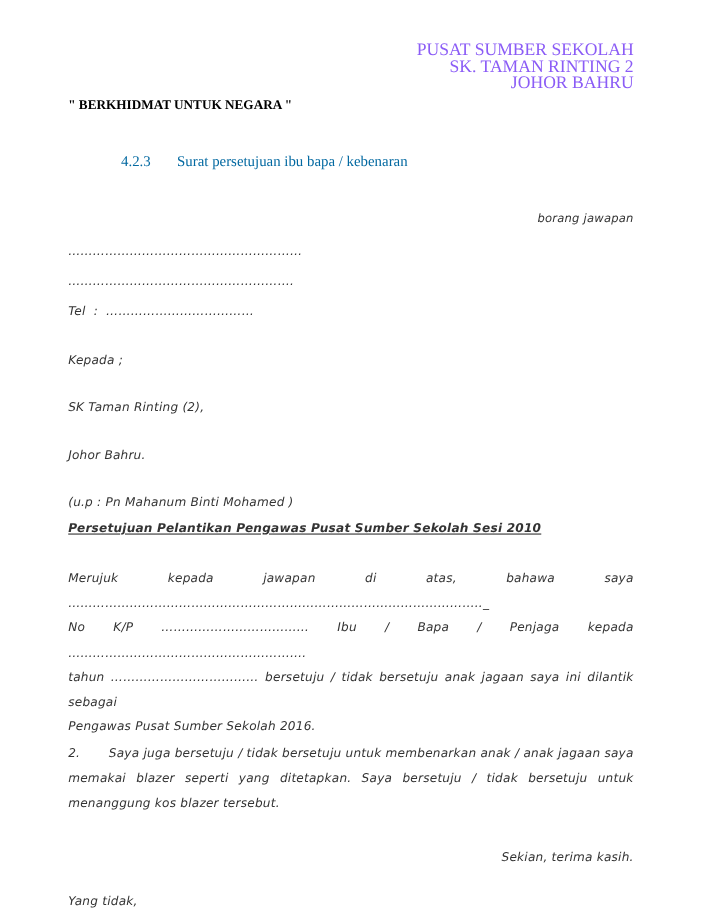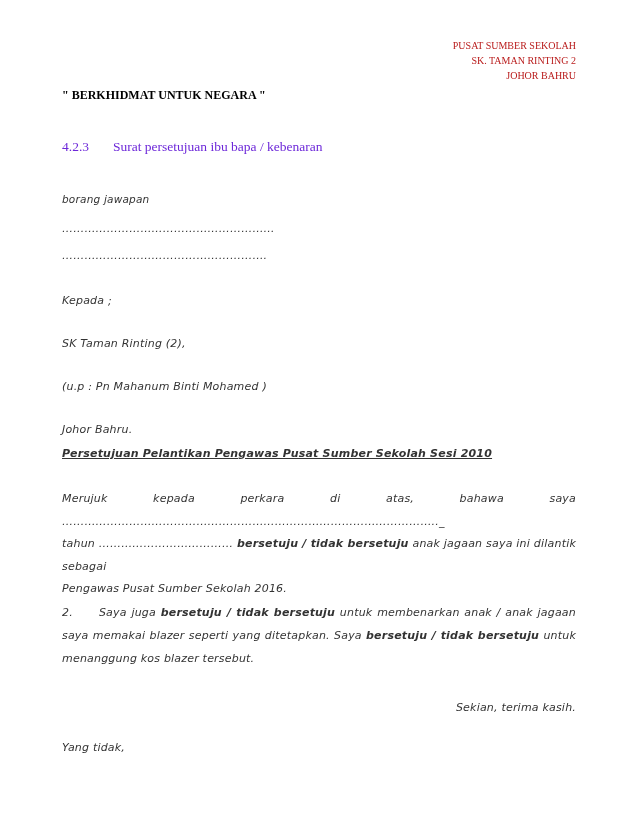--- a/index.html
+++ b/index.html
@@ -13,51 +13,52 @@
     height: 826px;
     margin: 0 auto;
     background: #ffffff;
     box-sizing: border-box;
     padding: 38px 62px 0 62px;
     overflow: hidden;
   }
   .letterhead {
     text-align: right;
     font-family: "Liberation Serif", serif;
-    font-size: 10px;
+    font-size: 16px;
     line-height: 15px;
-    color: #b91c1c;
+    color: #8b5cf6;
   }
   .motto {
     font-family: "Liberation Serif", serif;
     font-weight: 700;
     font-size: 12px;
     color: #000000;
     margin-top: 5px;
   }
   .section-line {
     font-family: "Liberation Serif", serif;
     font-size: 13.5px;
-    color: #6d28d9;
+    color: #0369a1;
     margin-top: 36px;
+    margin-left: 48px;
   }
   .section-number {
     display: inline-block;
     margin-right: 24px;
   }
   .body-font {
     font-family: "DejaVu Sans", sans-serif;
     font-style: italic;
     font-size: 11px;
     color: #333333;
     letter-spacing: 0.2px;
   }
   .borang {
     margin-top: 38px;
-    text-align: left;
+    text-align: right;
     font-size: 10.5px;
   }
   .sender {
     margin-top: 10px;
   }
   .sender-line {
     white-space: pre;
     line-height: 27px;
   }
   .recipient {
@@ -79,21 +80,21 @@
   }
   .jline {
     text-align: justify;
     text-align-last: justify;
   }
   .para2 {
     line-height: 23px;
     text-align: justify;
   }
   .bold {
-    font-weight: 700;
+    font-weight: 400;
   }
   .p2-spacer {
     display: inline-block;
     width: 26px;
   }
   .sekian {
     margin-top: 30px;
     line-height: 16px;
     text-align: right;
   }
@@ -117,34 +118,36 @@
 
   <div class="section-line">
     <span class="section-number">4.2.3</span><span>Surat persetujuan ibu bapa / kebenaran</span>
   </div>
 
   <div class="borang body-font">borang jawapan</div>
 
   <div class="sender body-font">
     <div class="sender-line">…………………………………………………</div>
     <div class="sender-line">……………………………………………….</div>
+    <div class="sender-line">Tel  :  ………………………………</div>
   </div>
 
   <div class="recipient body-font">
     <div class="recipient-line">Kepada ;</div>
     <div class="recipient-line">SK Taman Rinting (2),</div>
+    <div class="recipient-line">Johor Bahru.</div>
     <div class="recipient-line">(u.p : Pn Mahanum Binti Mohamed )</div>
-    <div class="recipient-line">Johor Bahru.</div>
   </div>
 
   <div class="subject body-font">Persetujuan Pelantikan Pengawas Pusat Sumber Sekolah Sesi 2010</div>
 
   <div class="para1 body-font">
-    <div class="jline">Merujuk kepada perkara di atas, bahawa saya</div>
+    <div class="jline">Merujuk kepada jawapan di atas, bahawa saya</div>
     <div>……………………………………………………………………………………….._</div>
+    <div class="jline">No K/P ……………………………… Ibu / Bapa / Penjaga kepada ………………………………………………….</div>
     <div class="jline"><span>tahun ………………………………</span> <span class="bold">bersetuju / tidak bersetuju</span> <span>anak jagaan saya ini dilantik sebagai</span></div>
     <div>Pengawas Pusat Sumber Sekolah 2016.</div>
   </div>
 
   <div class="para2 body-font">
     <span>2.</span><span class="p2-spacer"></span><span>Saya juga</span> <span class="bold">bersetuju / tidak bersetuju</span> <span>untuk membenarkan anak / anak jagaan saya memakai blazer seperti yang ditetapkan. Saya</span> <span class="bold">bersetuju / tidak bersetuju</span> <span>untuk menanggung kos blazer tersebut.</span>
   </div>
 
   <div class="sekian body-font">Sekian, terima kasih.</div>
 

